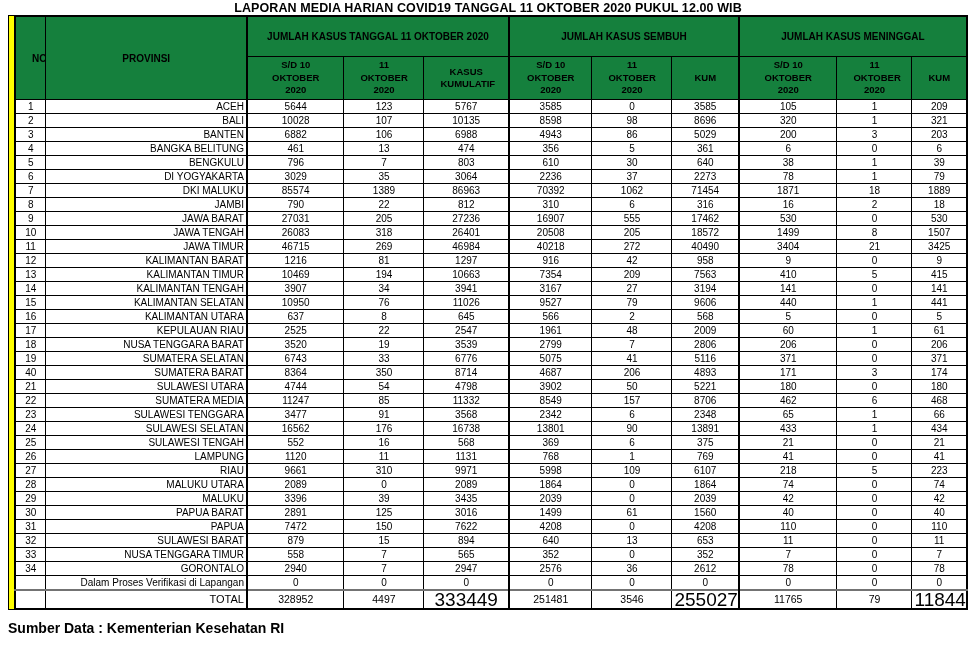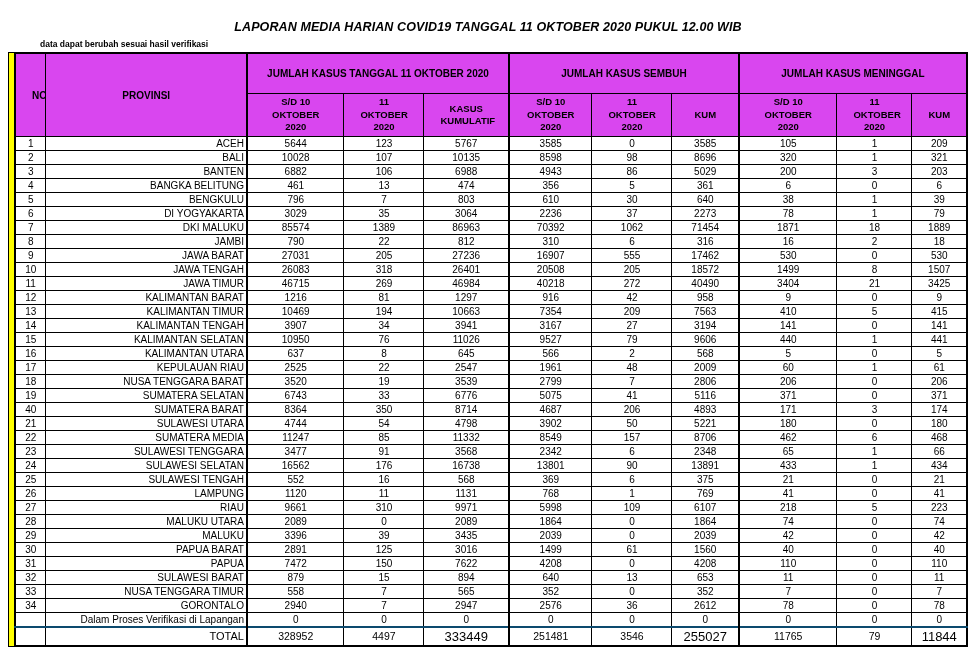--- a/index.html
+++ b/index.html
@@ -3,60 +3,59 @@
 <meta charset="utf-8">
 <style>
   html,body { margin:0; padding:0; }
   body {
     width:976px; height:655px; background:#ffffff; color:#000;
     font-family:"Liberation Sans", sans-serif;
     -webkit-font-smoothing:antialiased;
   }
   .title {
     text-align:center; font-weight:bold; font-size:12.5px;
-    padding-top:20px; letter-spacing:0.1px;font-style:italic;
+    padding-top:1px; letter-spacing:0.1px;
   }
   .note {
     font-weight:bold; font-size:8.5px; margin:5px 0 3px 40px;
   }
   .table-wrap { display:flex; margin-left:8px; width:960px; align-items:stretch; }
   .left-strip {
     width:6px; background:#FFFF00;
     border:1px solid #000; border-right-width:0;
   }
   table {
     border-collapse:collapse; table-layout:fixed; width:954px;
     border:2px solid #000;
   }
   th, td { border:1px solid #000; overflow:hidden; }
   th {
-    background:#d946ef; font-weight:bold; font-size:9.5px;
+    background:#15803d; font-weight:bold; font-size:9.5px;
     line-height:1.3; padding:1px 16px; text-align:center; white-space:normal;
   }
   tr.grp-row th { height:37px; font-size:10px; }
   tr.sub-row th { height:40px; vertical-align:middle; }
   td {
     height:13px; font-size:10px; line-height:13px; padding:0 2px;
     text-align:center; white-space:nowrap; background:#fff;
   }
   td.prov { text-align:right; padding-left:4px; }
   .gs { border-left:2px solid #000; }
-  tr.total-row td { height:17px; line-height:17px; font-size:10.5px; border-top:2px solid #0c4a6e; }
+  tr.total-row td { height:17px; line-height:17px; font-size:10.5px; border-top:2px solid #737373; }
   tr.total-row td.prov { font-size:11px; }
-  tr.total-row td.big { font-size:13px; }
+  tr.total-row td.big { font-size:19px; }
   .footer {
     font-weight:bold; font-size:14px; margin:10px 0 0 8px;
   }
 </style>
 </head>
 <body>
 
 <div class="page">
   <div class="title">LAPORAN MEDIA HARIAN COVID19 TANGGAL 11 OKTOBER 2020 PUKUL 12.00 WIB</div>
-  <div class="note">data dapat berubah sesuai hasil verifikasi</div>
 
   <div class="table-wrap">
     <div class="left-strip"></div>
     <table>
       <colgroup>
         <col style="width:31px">
           <col style="width:201px">
         <col style="width:97px">
           <col style="width:80px">
           <col style="width:85px">

